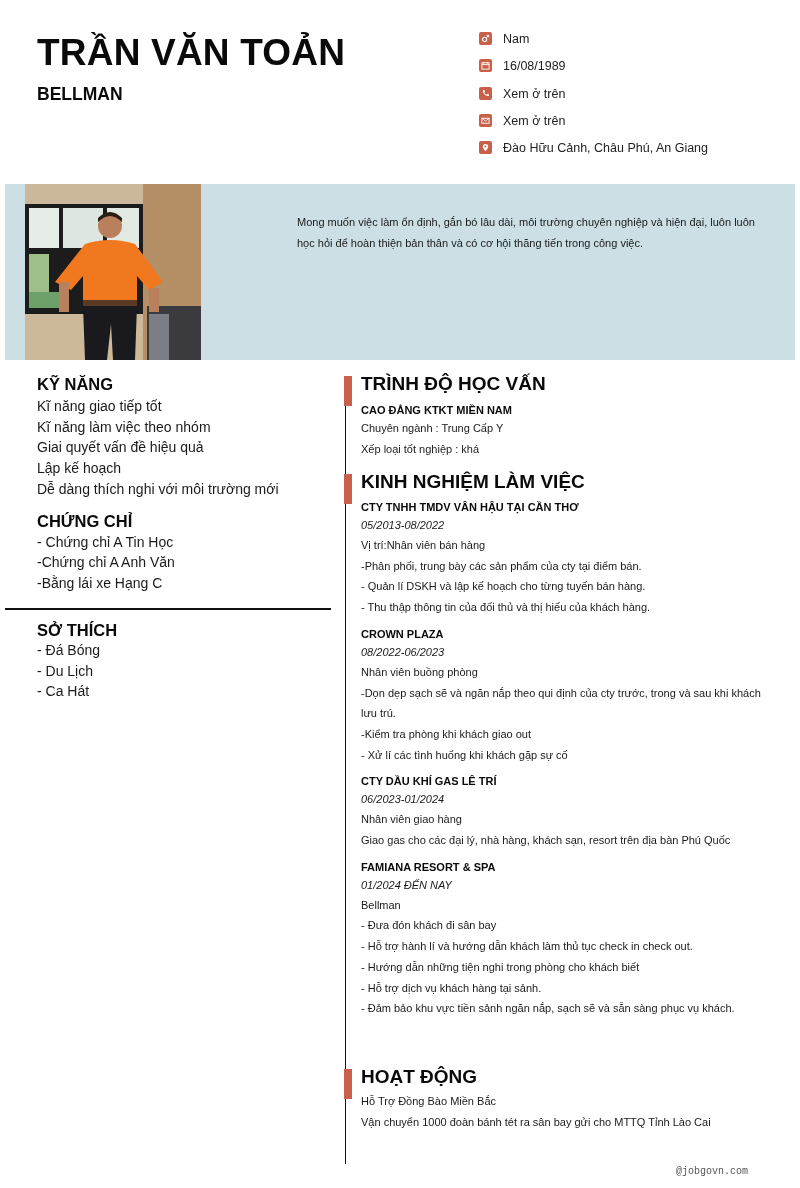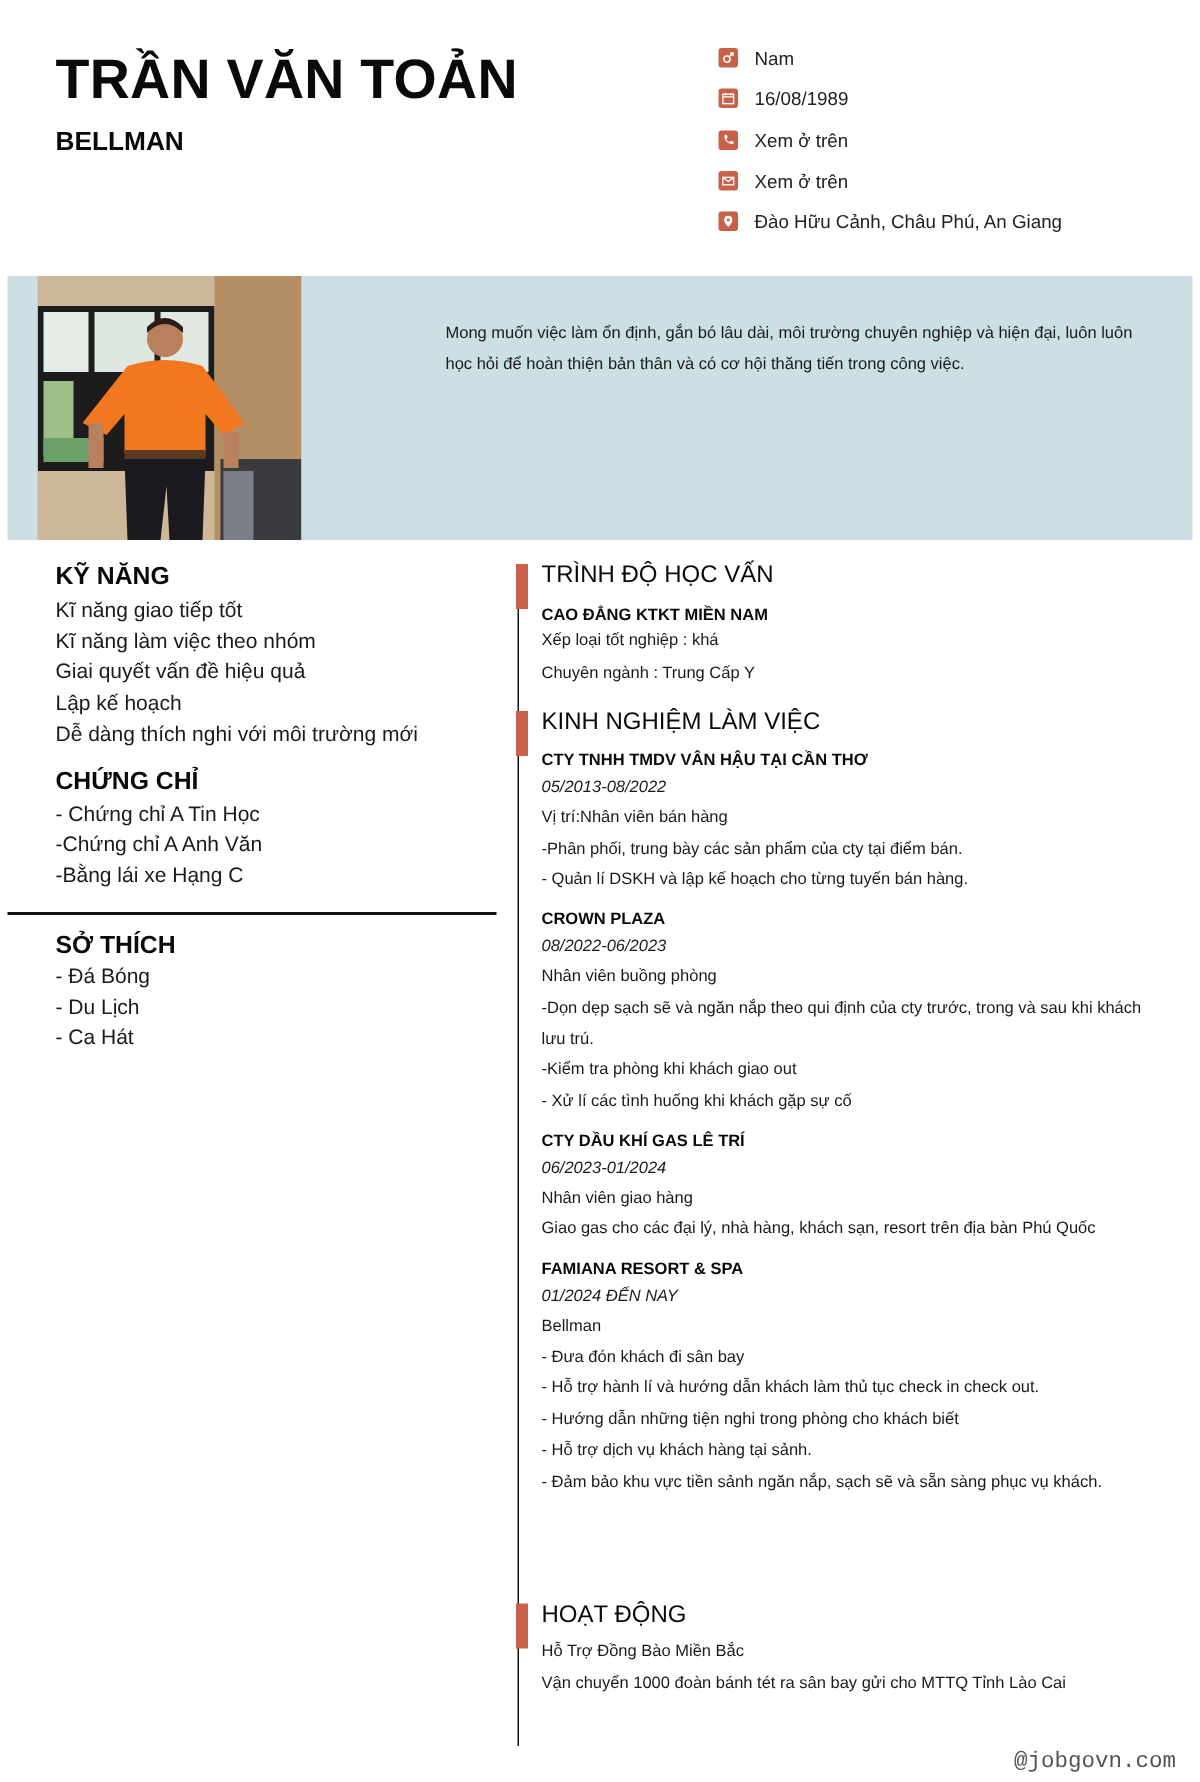--- a/index.html
+++ b/index.html
@@ -21,27 +21,27 @@
 
   .left-col { position: absolute; left: 37px; top: 374px; width: 290px; }
   .sec-h { font-size: 16.5px; font-weight: bold; color: #0a0a0a; line-height: 20px; white-space: nowrap; }
   .item { font-size: 14px; color: #1a1a1a; line-height: 20.7px; white-space: nowrap; }
   .left-divider { position: absolute; left: 5px; top: 608px; width: 326px; height: 1.5px; background: #111; }
 
   .vline { position: absolute; left: 344.5px; top: 376px; width: 1.5px; height: 788px; background: #111; }
 
   .right-sec { position: absolute; left: 361px; width: 410px; }
   .accent { position: absolute; left: 344px; width: 8px; height: 30px; background: #c9614a; }
-  .r-h { font-size: 16px; font-weight: normal; color: #0a0a0a; line-height: 20px; white-space: nowrap; }
+  .r-h { font-size: 19px; font-weight: bold; color: #0a0a0a; line-height: 20px; white-space: nowrap; }
   .co { font-size: 11px; font-weight: bold; color: #0a0a0a; line-height: 14px; margin-top: 8px; white-space: nowrap; }
   .period { font-size: 11px; font-style: italic; color: #1a1a1a; line-height: 20px; margin-top: 1px; }
   .line { font-size: 11px; color: #1a1a1a; line-height: 20.7px; }
   .job { margin-bottom: 0; }
 
-  .watermark { position: absolute; left: 676px; top: 1166px; font-family: "Liberation Mono", "DejaVu Sans Mono", monospace; font-size: 15px; color: #555; }
+  .watermark { position: absolute; left: 676px; top: 1166px; font-family: "Liberation Mono", "DejaVu Sans Mono", monospace; font-size: 10px; color: #555; }
 </style>
 </head>
 <body>
 
 <div class="name">TRẦN VĂN TOẢN</div>
 <div class="job-title">BELLMAN</div>
 
 <div class="contact">
   <div class="contact-row">
     <span class="contact-icon">
@@ -146,34 +146,35 @@
     <div class="item">- Ca Hát</div>
   </div>
 </div>
 
 <div class="vline"></div>
 
 <div class="accent" style="top:376px"></div>
 <div class="right-sec" style="top:374px">
   <div class="r-h">TRÌNH ĐỘ HỌC VẤN</div>
   <div class="co" style="margin-top:9px">CAO ĐẲNG KTKT MIỀN NAM</div>
+  <div class="line" style="margin-top:1px">Chuyên ngành : Trung Cấp Y</div>
   <div class="line">Xếp loại tốt nghiệp : khá</div>
-  <div class="line" style="margin-top:1px">Chuyên ngành : Trung Cấp Y</div>
 </div>
 
 <div class="accent" style="top:474px"></div>
 <div class="right-sec" style="top:472px">
   <div class="r-h">KINH NGHIỆM LÀM VIỆC</div>
 
   <div class="job">
     <div class="co">CTY TNHH TMDV VÂN HẬU TẠI CẦN THƠ</div>
     <div class="period">05/2013-08/2022</div>
     <div class="line">Vị trí:Nhân viên bán hàng</div>
     <div class="line">-Phân phối, trung bày các sản phẩm của cty tại điểm bán.</div>
     <div class="line">- Quản lí DSKH và lập kế hoạch cho từng tuyến bán hàng.</div>
+    <div class="line">- Thu thập thông tin của đối thủ và thị hiếu của khách hàng.</div>
   </div>
 
   <div class="job" style="margin-top:9px">
     <div class="co">CROWN PLAZA</div>
     <div class="period">08/2022-06/2023</div>
     <div class="line">Nhân viên buồng phòng</div>
     <div class="line">-Dọn dẹp sạch sẽ và ngăn nắp theo qui định của cty trước, trong và sau khi khách lưu trú.</div>
     <div class="line">-Kiểm tra phòng khi khách giao out</div>
     <div class="line">- Xử lí các tình huống khi khách gặp sự cố</div>
   </div>

